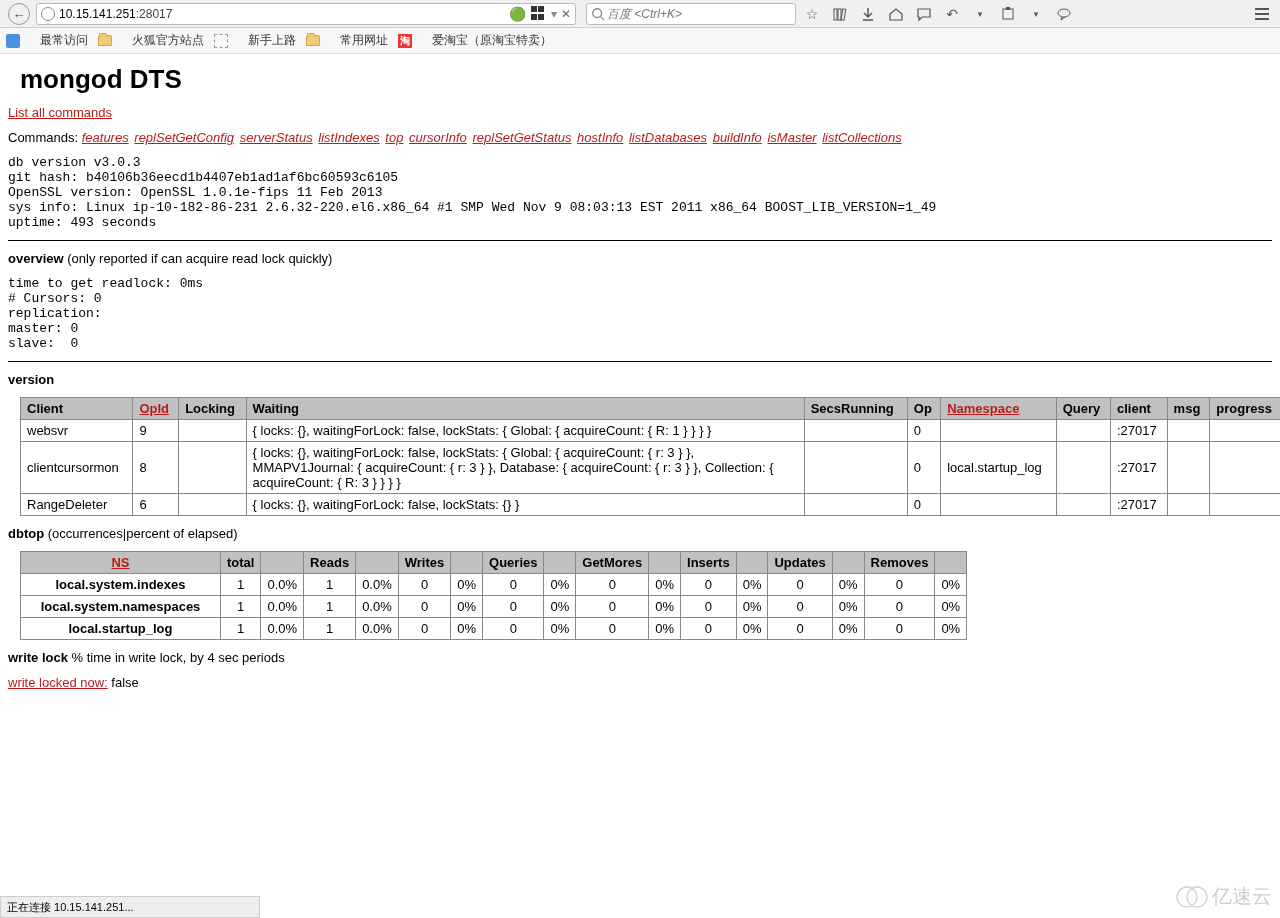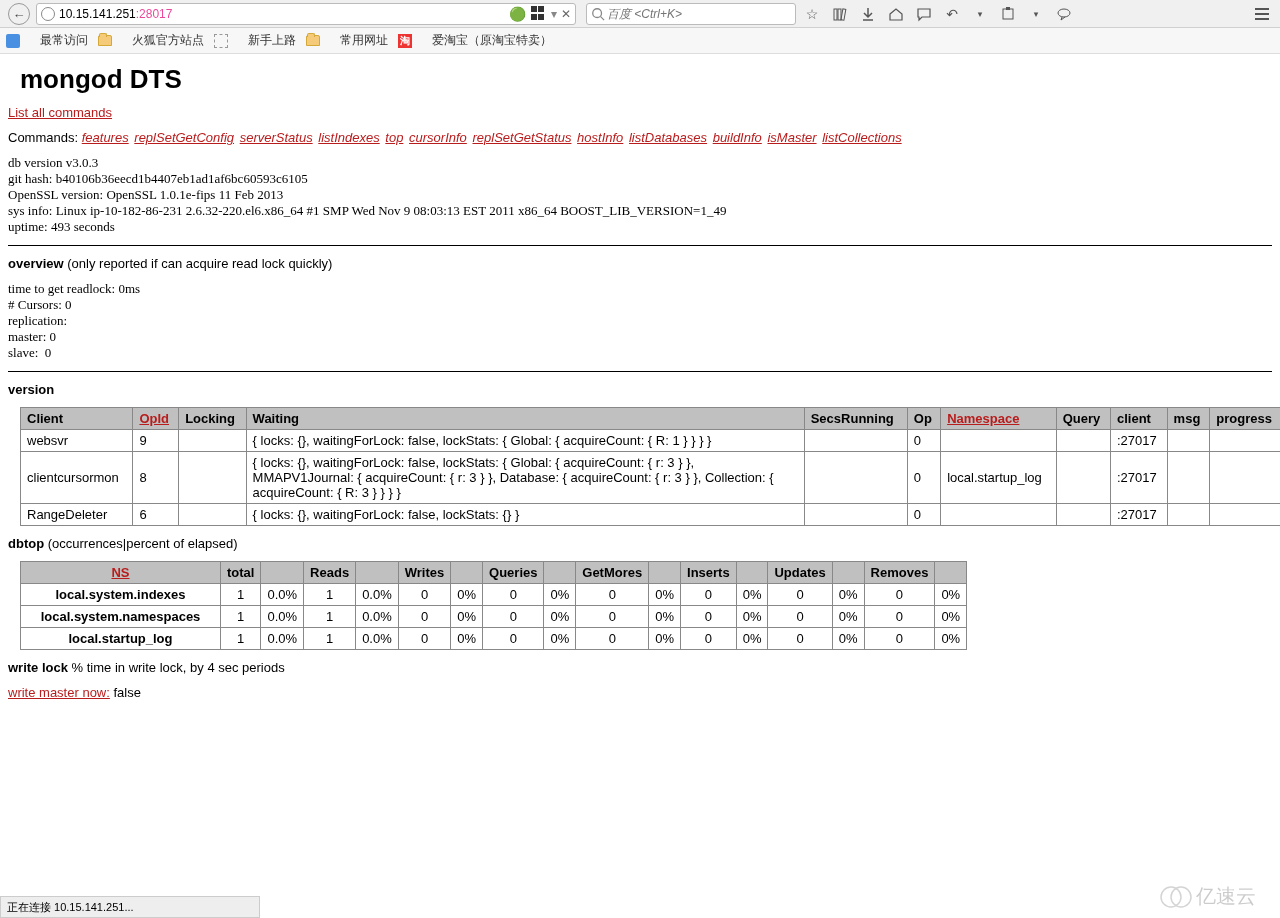--- a/index.html
+++ b/index.html
@@ -4,21 +4,21 @@
 <style>
 * { box-sizing: border-box; }
 body { margin:0; font-family: Arial, Helvetica, sans-serif; font-size:13px; color:#000; background:#fff; }
 
 #toolbar { background:#f0f0f0; height:28px; display:flex; align-items:center; padding:2px 6px; gap:4px; border-bottom:1px solid #d0d0d0;}
 .nav-btn { width:26px; height:24px; display:flex; align-items:center; justify-content:center; border-radius:3px; color:#555;}
 .back-circle{width:22px;height:22px;border:1px solid #999;border-radius:50%;display:flex;align-items:center;justify-content:center;color:#444;}
 #url-bar{flex:1 1 auto; max-width:540px; height:22px; background:#fff; border:1px solid #bbb; border-radius:3px; display:flex; align-items:center; padding:0 4px; gap:4px; font-size:12px; margin-right:6px;}
 #url-bar .globe{width:14px;height:14px;border:1px solid #888;border-radius:50%;}
 #url-bar .url-text{flex:1;white-space:nowrap;overflow:hidden;}
-#url-bar .url-text .port{color:#ec4899;}
+#url-bar .url-text .port{color:#404040;}
 .qr-ico{width:16px;height:16px;display:flex;flex-wrap:wrap;gap:1px;}
 .qr-ico span{width:6px;height:6px;background:#333;}
 .shield{color:#4caf50;font-size:14px;}
 #search-bar{width:210px;height:22px;background:#fff;border:1px solid #bbb;border-radius:3px;display:flex;align-items:center;padding:0 4px;gap:0;}
 #search-bar input{border:none;outline:none;flex:1;font-size:12px;font-style:italic;color:#999;}
 .tb-icon{width:24px;height:20px;display:flex;align-items:center;justify-content:center;color:#555;font-size:14px;}
 .tb-icon svg{width:16px;height:16px;}
 .menu-btn{width:24px;height:20px;display:flex;flex-direction:column;justify-content:center;gap:3px;align-items:center;margin-left:auto;}
 .menu-btn span{display:block;width:14px;height:2px;background:#555;}
 
@@ -28,31 +28,31 @@
 .fld:before{content:"";position:absolute;top:-3px;left:0;width:6px;height:3px;background:#f5cb7a;border:1px solid #d4a93a;border-bottom:none;border-radius:2px 2px 0 0;}
 .dotbox{width:14px;height:14px;border:1px dashed #999;}
 .redbox{width:14px;height:14px;background:#e33;color:#fff;font-size:10px;display:flex;align-items:center;justify-content:center;font-weight:bold;}
 .bluebox{width:14px;height:14px;background:#4a90e2;border-radius:2px;}
 
 #content{padding:8px;}
 h1{font-size:26px;font-weight:bold;margin:2px 12px 10px;}
 a{color:#b91c1c;text-decoration:underline;}
 a.cmd{margin-right:2px;font-style:italic;}
 .sec-line{font-size:13px;margin:10px 0;}
-pre{font-family:Liberation Serif, serif;font-size:13px;margin:6px 0;white-space:pre;}
+pre{font-family:Liberation Mono, monospace;font-size:13px;margin:6px 0;white-space:pre;}
 hr{border:none;border-top:1px solid #000;margin:10px 0;}
 table{border-collapse:collapse;margin:6px 12px;}
 th,td{border:1px solid #888;padding:3px 6px;font-size:13px;text-align:left;}
 th{background:#c0c0c0;font-weight:bold;}
 #dbtop th,#dbtop td{text-align:center;}
 #dbtop td.ns{font-weight:bold;text-align:center;}
 #clients-table{width:100%;}
 .bold{font-weight:bold;}
 #statusbar{position:fixed;left:0;bottom:0;height:18px;background:#eee;border:1px solid #ccc;font-size:11px;display:flex;align-items:center;padding:10px 6px;min-width:260px;}
-#watermark{position:fixed;right:24px;bottom:8px;opacity:.25;font-size:20px;font-family:sans-serif;display:flex;align-items:center;gap:4px;color:#333;pointer-events:none;}
+#watermark{position:fixed;right:8px;bottom:8px;opacity:.25;font-size:20px;font-family:sans-serif;display:flex;align-items:center;gap:4px;color:#333;pointer-events:none;}
 </style>
 </head>
 <body>
 
 <div id="toolbar">
   <div class="nav-btn">
       <div class="back-circle">←</div>
     </div>
   <div id="url-bar">
     <span class="globe"></span>
@@ -303,21 +303,21 @@
           <td>0%</td>
           <td>0</td>
           <td>0%</td>
           <td>0</td>
           <td>0%</td>
         </tr>
       </tbody>
   </table>
 
   <div class="sec-line"><span class="bold">write lock</span><span> % time in write lock, by 4 sec periods</span></div>
-  <div><a href="#">write master now:</a><span> false</span></div>
+  <div><a href="#">write locked now:</a><span> false</span></div>
 </div>
 
 <div id="statusbar">
     <span>正在连接 10.15.141.251...</span>
   </div>
 <div id="watermark">
   <svg width="32" height="22" viewBox="0 0 32 22">
       <ellipse cx="11" cy="11" rx="10" ry="10" fill="none" stroke="#555" stroke-width="1.5"></ellipse>
       <ellipse cx="21" cy="11" rx="10" ry="10" fill="none" stroke="#555" stroke-width="1.5"></ellipse>
     </svg>

